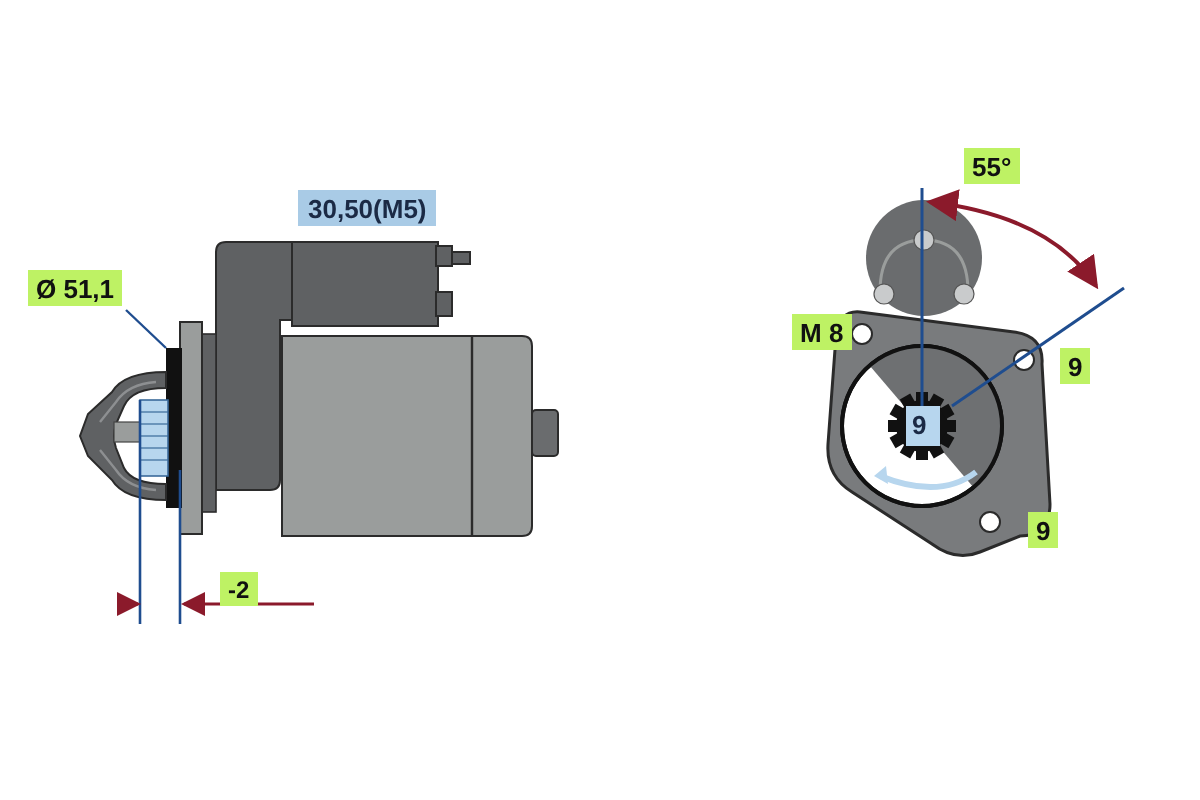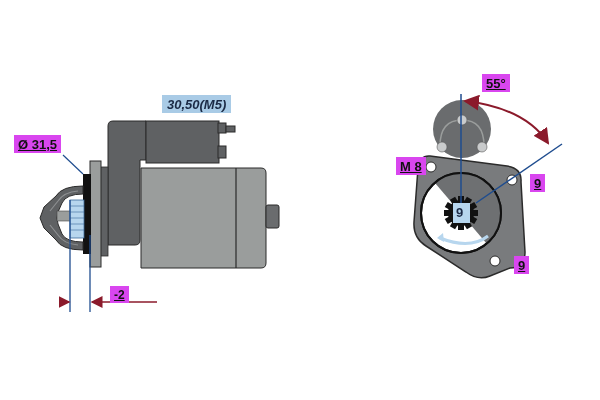--- a/index.html
+++ b/index.html
@@ -1,19 +1,19 @@
 <!DOCTYPE html>
 <html><head>
   <meta charset="utf-8">
   <style>
     html, body { margin: 0; padding: 0; background: #ffffff; }
     body { width: 600px; height: 400px; position: relative; overflow: hidden; font-family: "Liberation Sans", sans-serif; }
     #stage { position: absolute; left: 0; top: 0; width: 600px; height: 400px; }
     .lbl { position: absolute; font-family: "Liberation Sans", sans-serif; font-weight: bold; color: #111; line-height: 1; white-space: nowrap; }
-    .lbl-yellow { background: #d946ef; padding: 3px 4px 2px 4px; font-size: 13px; text-decoration: underline; }
+    .lbl-yellow { background: #bef264; padding: 3px 4px 2px 4px; font-size: 13px; }
     .lbl-blue { background: #a9cbe6; color: #1b2a45; padding: 3px 5px 2px 5px; font-size: 13px; }
   </style>
 </head>
 <body>
 
 <div id="stage">
   <svg width="600" height="400" viewBox="0 0 600 400" xmlns="http://www.w3.org/2000/svg">
     <defs>
       <marker id="arrRed" markerWidth="8" markerHeight="8" refX="7" refY="4" orient="auto">
         <path d="M0,0 L8,4 L0,8 Z" fill="#8b1a2b"></path>
@@ -107,22 +107,22 @@
       <path d="M443,233 L437,238 L444,242 Z" fill="#b7d6ee"></path>
 
       <line x1="461" y1="94" x2="461" y2="203" stroke="#1f4d8f" stroke-width="1.5"></line>
       <line x1="476" y1="203" x2="562" y2="144" stroke="#1f4d8f" stroke-width="1.5"></line>
 
       <path d="M465,101 Q525,108 548,143" fill="none" stroke="#8b1a2b" stroke-width="2" marker-start="url(#arrRedStart)" marker-end="url(#arrRed)"></path>
     </g>
   </svg>
 
   
-  <div class="lbl lbl-blue" style="left:162px;top:95px;font-style:italic;">30,50(M5)</div>
-  <div class="lbl lbl-yellow" style="left:14px;top:135px;">Ø 31,5</div>
+  <div class="lbl lbl-blue" style="left:149px;top:95px;">30,50(M5)</div>
+  <div class="lbl lbl-yellow" style="left:14px;top:135px;">Ø 51,1</div>
   <div class="lbl lbl-yellow" style="left:110px;top:286px;font-size:12px;">-2</div>
 
   <div class="lbl lbl-yellow" style="left:482px;top:74px;">55°</div>
   <div class="lbl lbl-yellow" style="left:396px;top:157px;">M 8</div>
   <div class="lbl lbl-yellow" style="left:530px;top:174px;">9</div>
   <div class="lbl lbl-yellow" style="left:514px;top:256px;">9</div>
   <div class="lbl" style="left:456px;top:206px;font-size:13px;color:#1b2a45;">9</div>
 </div>
 
 </body></html>

